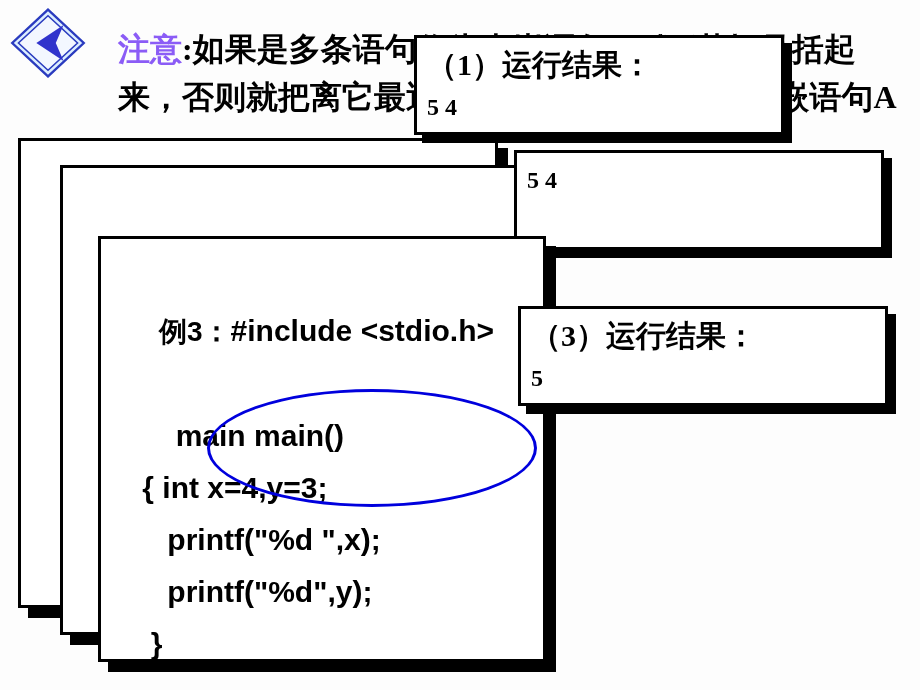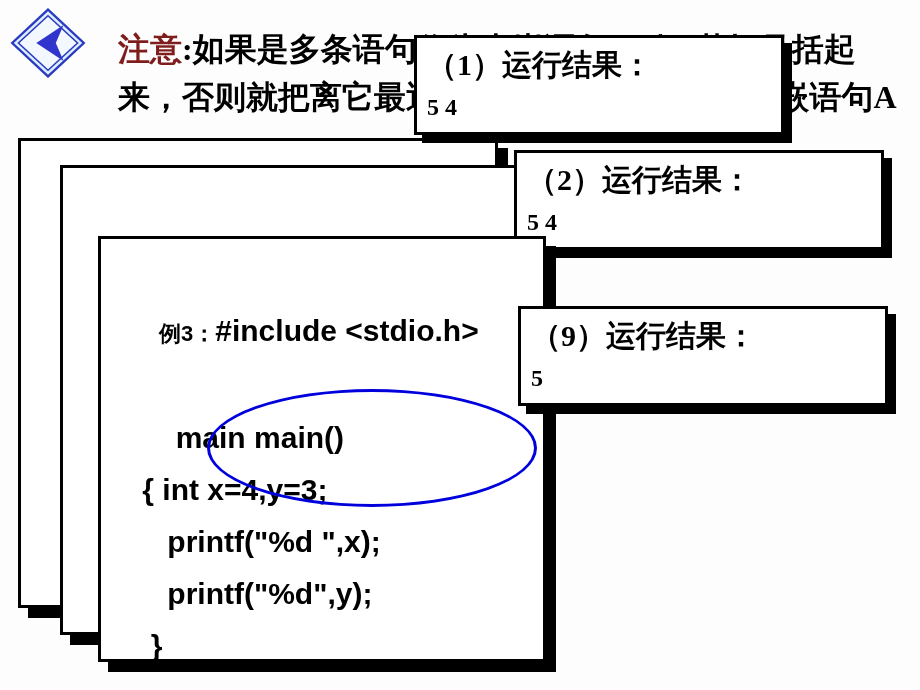--- a/index.html
+++ b/index.html
@@ -19,21 +19,21 @@
       height: 70px;
     }
     .note-line {
       position: absolute;
       top: 25px;
       left: 118px;
       font-size: 32px;
       line-height: 48px;
       width: 790px;
     }
-    .note-label { color: #7f1d1d; font-weight: bold; }
+    .note-label { color: #8b5cf6; font-weight: bold; }
     .note-text { color: #000; font-weight: bold; }
 
     .box { position: absolute; }
     .shadow { position: absolute; background: #000; }
     .panel {
       position: absolute;
       background: #fff;
       border: 3px solid #000;
     }
 
@@ -67,21 +67,21 @@
       font-family: Arial, "Microsoft YaHei", sans-serif;
       font-size: 30px;
       font-weight: bold;
       line-height: 52px;
       white-space: pre;
       color: #000;
     }
     .ex-label {
       font-family: "SimHei","黑体", Arial, sans-serif;
       font-weight: bold;
-      font-size: 22px;
+      font-size: 28px;
     }
     .box1-head {
       position: absolute;
       left: 12px; top: 8px;
     }
     .box2-head {
       position: absolute;
       left: 12px; top: 8px;
     }
 
@@ -124,21 +124,20 @@
   <div class="panel">
     <div class="box2-head code-line">
       <span class="ex-label">例2：</span><span>#include &lt;stdio.h&gt;</span>
     </div>
   </div>
 </div>
 
 <div class="rbox r2">
   <div class="shadow"></div>
   <div class="panel">
-    <div class="rt">（2）运行结果：</div>
     <div class="rv">5 4</div>
   </div>
 </div>
 
 <div class="box box3">
   <div class="shadow"></div>
   <div class="panel">
     <div class="code-line">
       <span class="ex-label">例3：</span><span>#include &lt;stdio.h&gt;</span>
     </div>
@@ -155,16 +154,16 @@
   <div class="shadow"></div>
   <div class="panel">
     <div class="rt">（1）运行结果：</div>
     <div class="rv">5 4</div>
   </div>
 </div>
 
 <div class="rbox r3">
   <div class="shadow"></div>
   <div class="panel">
-    <div class="rt">（9）运行结果：</div>
+    <div class="rt">（3）运行结果：</div>
     <div class="rv">5</div>
   </div>
 </div>
 
 </body></html>

